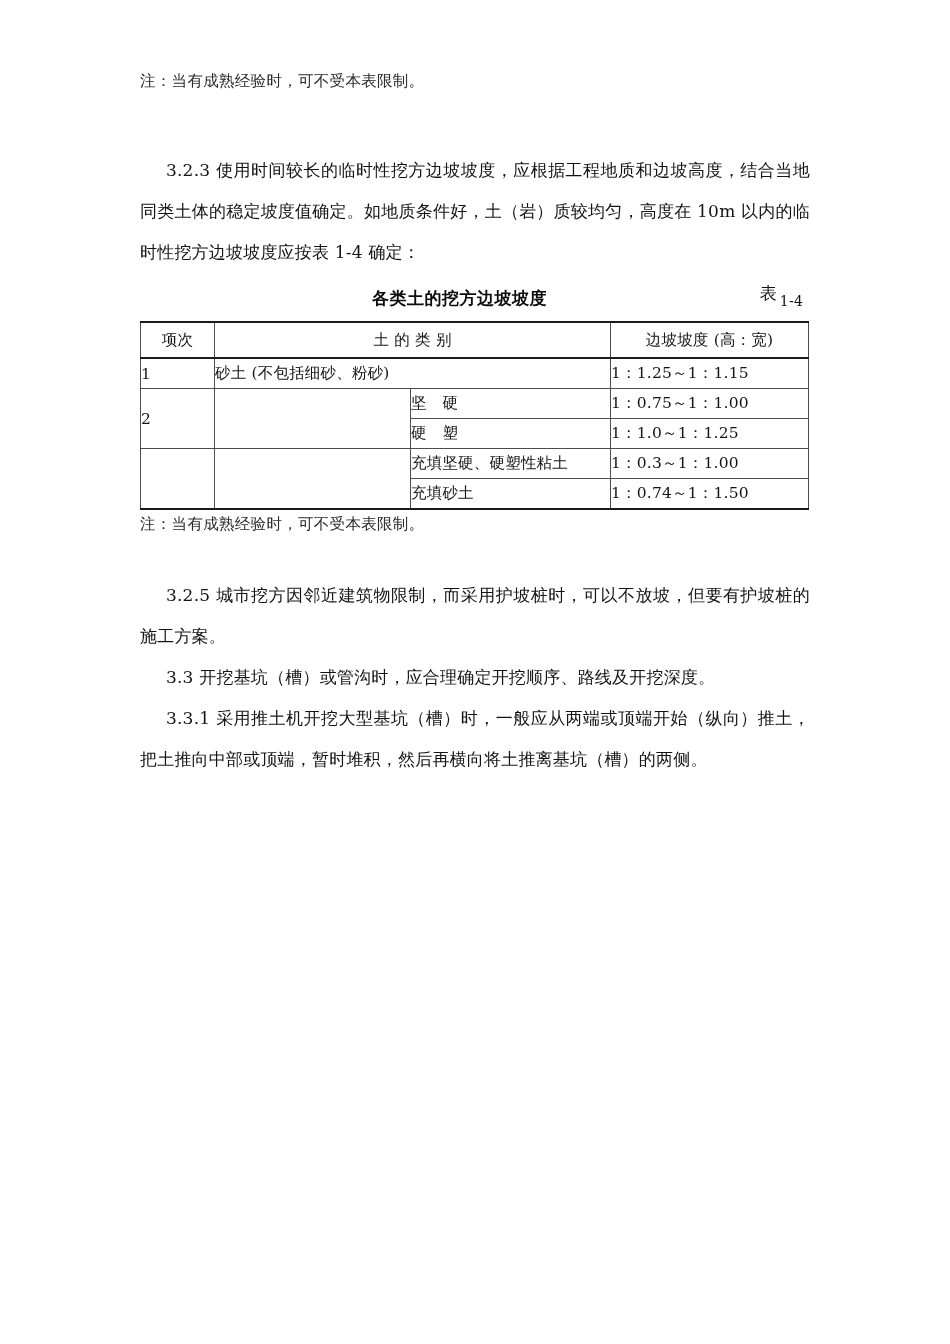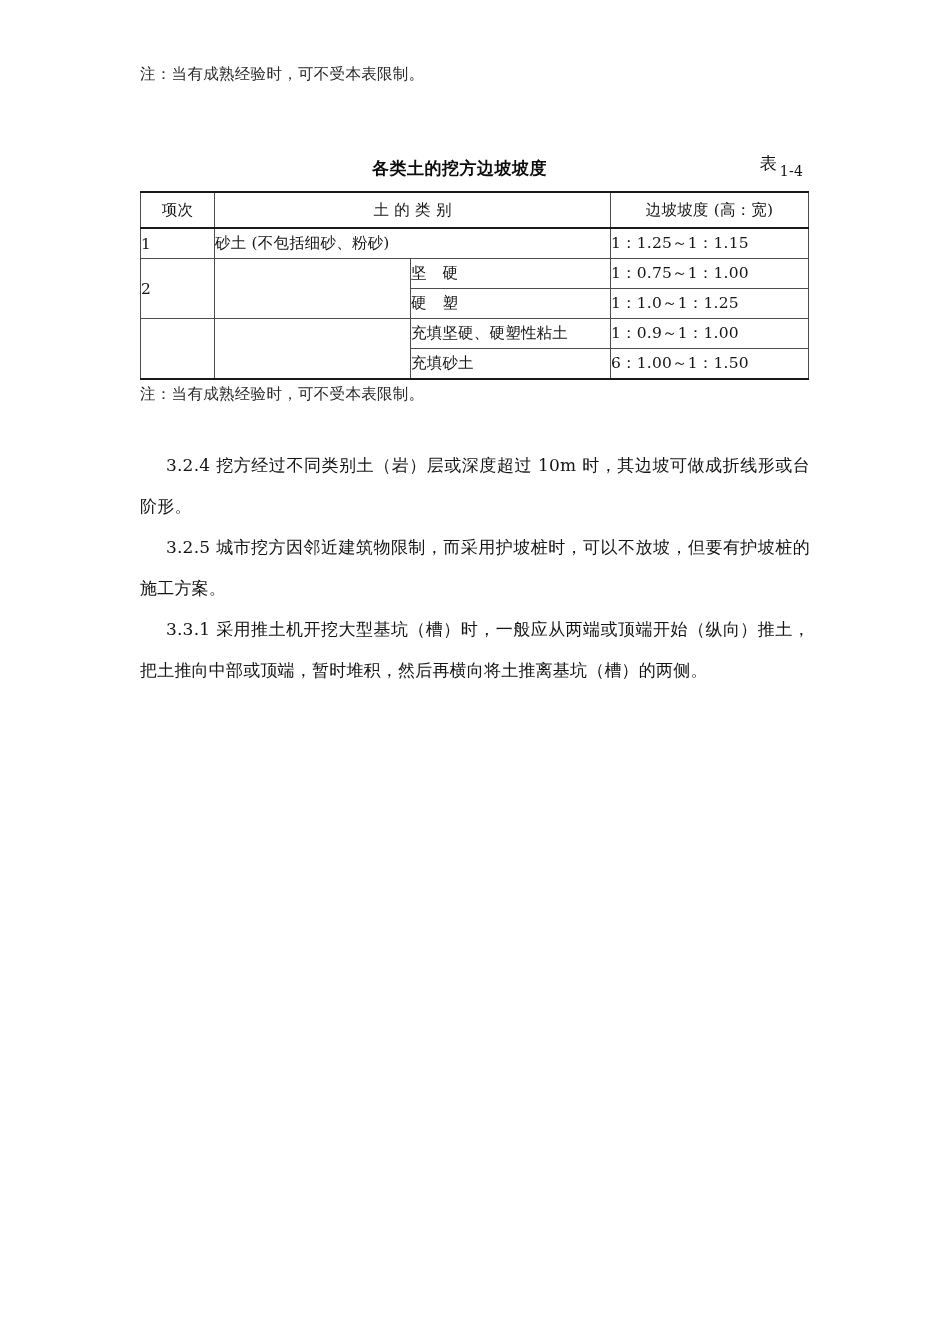--- a/index.html
+++ b/index.html
@@ -15,21 +15,21 @@
     font-family: "DejaVu Serif", "Liberation Serif", serif;
     color: #161616;
     overflow: hidden;
   }
   .page {
     position: absolute;
     left: 0; top: 0;
     width: 950px;
     height: 1344px;
     box-sizing: border-box;
-    padding: 5px 140px 0 140px;
+    padding: 12px 140px 0 140px;
   }
   .content {
     width: 670px;
     position: relative;
   }
 
   
   .note-line {
     font-size: 15.5px;
     line-height: 22px;
@@ -138,20 +138,21 @@
 
 <div class="page">
   <div class="content">
 
     <div class="spacer-lg"></div>
 
     <div class="note-line">注：当有成熟经验时，可不受本表限制。</div>
 
     <div class="spacer-lg"></div>
 
+    <div class="para indent">3.2.3  使用时间较长的临时性挖方边坡坡度，应根据工程地质和边坡高度，结合当地同类土体的稳定坡度值确定。如地质条件好，土（岩）质较均匀，高度在 10m 以内的临时性挖方边坡坡度应按表 1-4 确定：</div>
 
     <div class="spacer-xs"></div>
 
     <div class="table-caption-row">
       <div class="table-caption-title">各类土的挖方边坡坡度</div>
       <div class="table-number">
         <span class="tn-label">表</span><span class="tn-value">1-4</span>
       </div>
     </div>
 
@@ -182,31 +183,31 @@
           <td>1：0.75～1：1.00</td>
         </tr>
         <tr>
           <td class="cell-sub-hard">硬　塑</td>
           <td>1：1.0～1：1.25</td>
         </tr>
         <tr class="row-thick-top">
           <td rowspan="2"></td>
           <td rowspan="2"></td>
           <td>充填坚硬、硬塑性粘土</td>
-          <td>1：0.9～1：1.00</td>
+          <td>1：0.3～1：1.00</td>
         </tr>
         <tr>
           <td>充填砂土</td>
-          <td>6：1.00～1：1.50</td>
+          <td>1：0.74～1：1.50</td>
         </tr>
       </tbody>
     </table>
 
     <div class="table-note">注：当有成熟经验时，可不受本表限制。</div>
 
     <div class="spacer-md"></div>
 
-    <div class="para indent">3.2.4  挖方经过不同类别土（岩）层或深度超过 10m 时，其边坡可做成折线形或台阶形。</div>
     <div class="para indent">3.2.5  城市挖方因邻近建筑物限制，而采用护坡桩时，可以不放坡，但要有护坡桩的施工方案。</div>
+    <div class="para indent">3.3  开挖基坑（槽）或管沟时，应合理确定开挖顺序、路线及开挖深度。</div>
     <div class="para indent">3.3.1  采用推土机开挖大型基坑（槽）时，一般应从两端或顶端开始（纵向）推土，把土推向中部或顶端，暂时堆积，然后再横向将土推离基坑（槽）的两侧。</div>
 
   </div>
 </div>
 
 </body></html>

